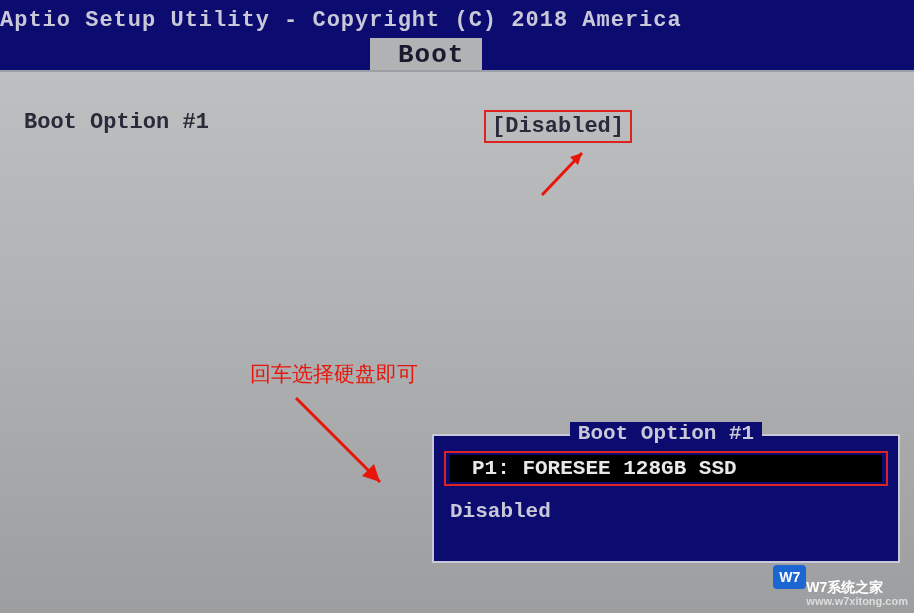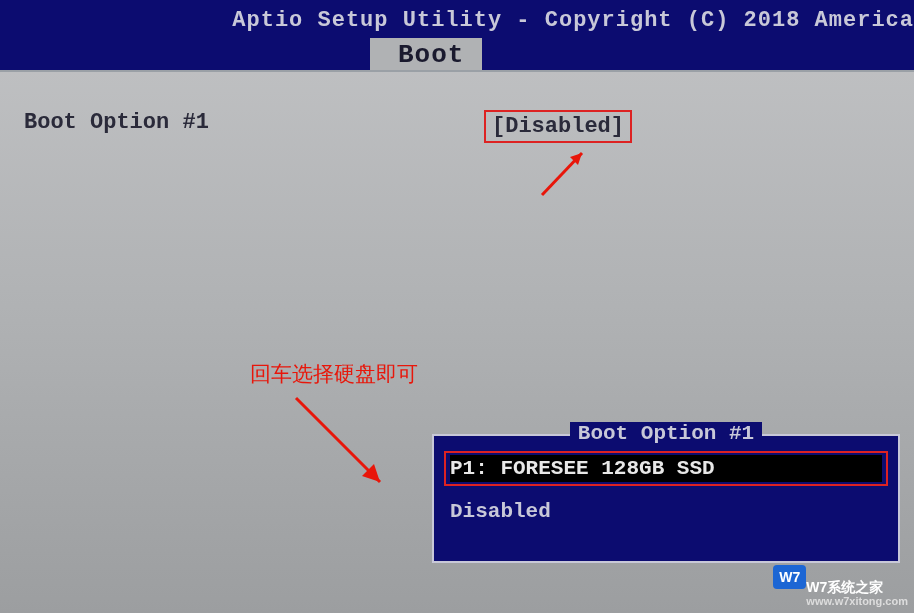--- a/index.html
+++ b/index.html
@@ -16,21 +16,21 @@
     position: absolute;
     top: 0; left: 0; right: 0; bottom: 0;
     background: linear-gradient(180deg, #c2c3c5 0%, #b0b2b4 50%, #9c9ea0 100%);
     color: #1a1a2e;
   }
   .header-bar {
     background: #0c0c70;
     color: #c8c8d8;
     height: 70px;
     padding-top: 8px;
-    text-align: right;
+    text-align: left;
     font-size: 22px;
     letter-spacing: 1px;
     position: relative;
   }
   .tab-boot {
     position: absolute;
     top: 38px;
     left: 370px;
     background: #b0b2b4;
     color: #1a1a2e;
@@ -101,21 +101,21 @@
     padding: 0 8px;
   }
   .popup-sel {
     margin: 6px 10px 4px 10px;
     border: 2px solid #d22;
     padding: 2px 4px;
   }
   .popup-sel-inner {
     background: #000;
     color: #e8e8e8;
-    padding: 2px 0;
+    padding: 2px 22px;
   }
   .popup-opt { margin: 14px 16px; }
 
   .watermark {
     position: absolute;
     bottom: 6px; right: 6px;
     display: flex;
     align-items: center;
     font-family: "Microsoft YaHei", sans-serif;
   }

